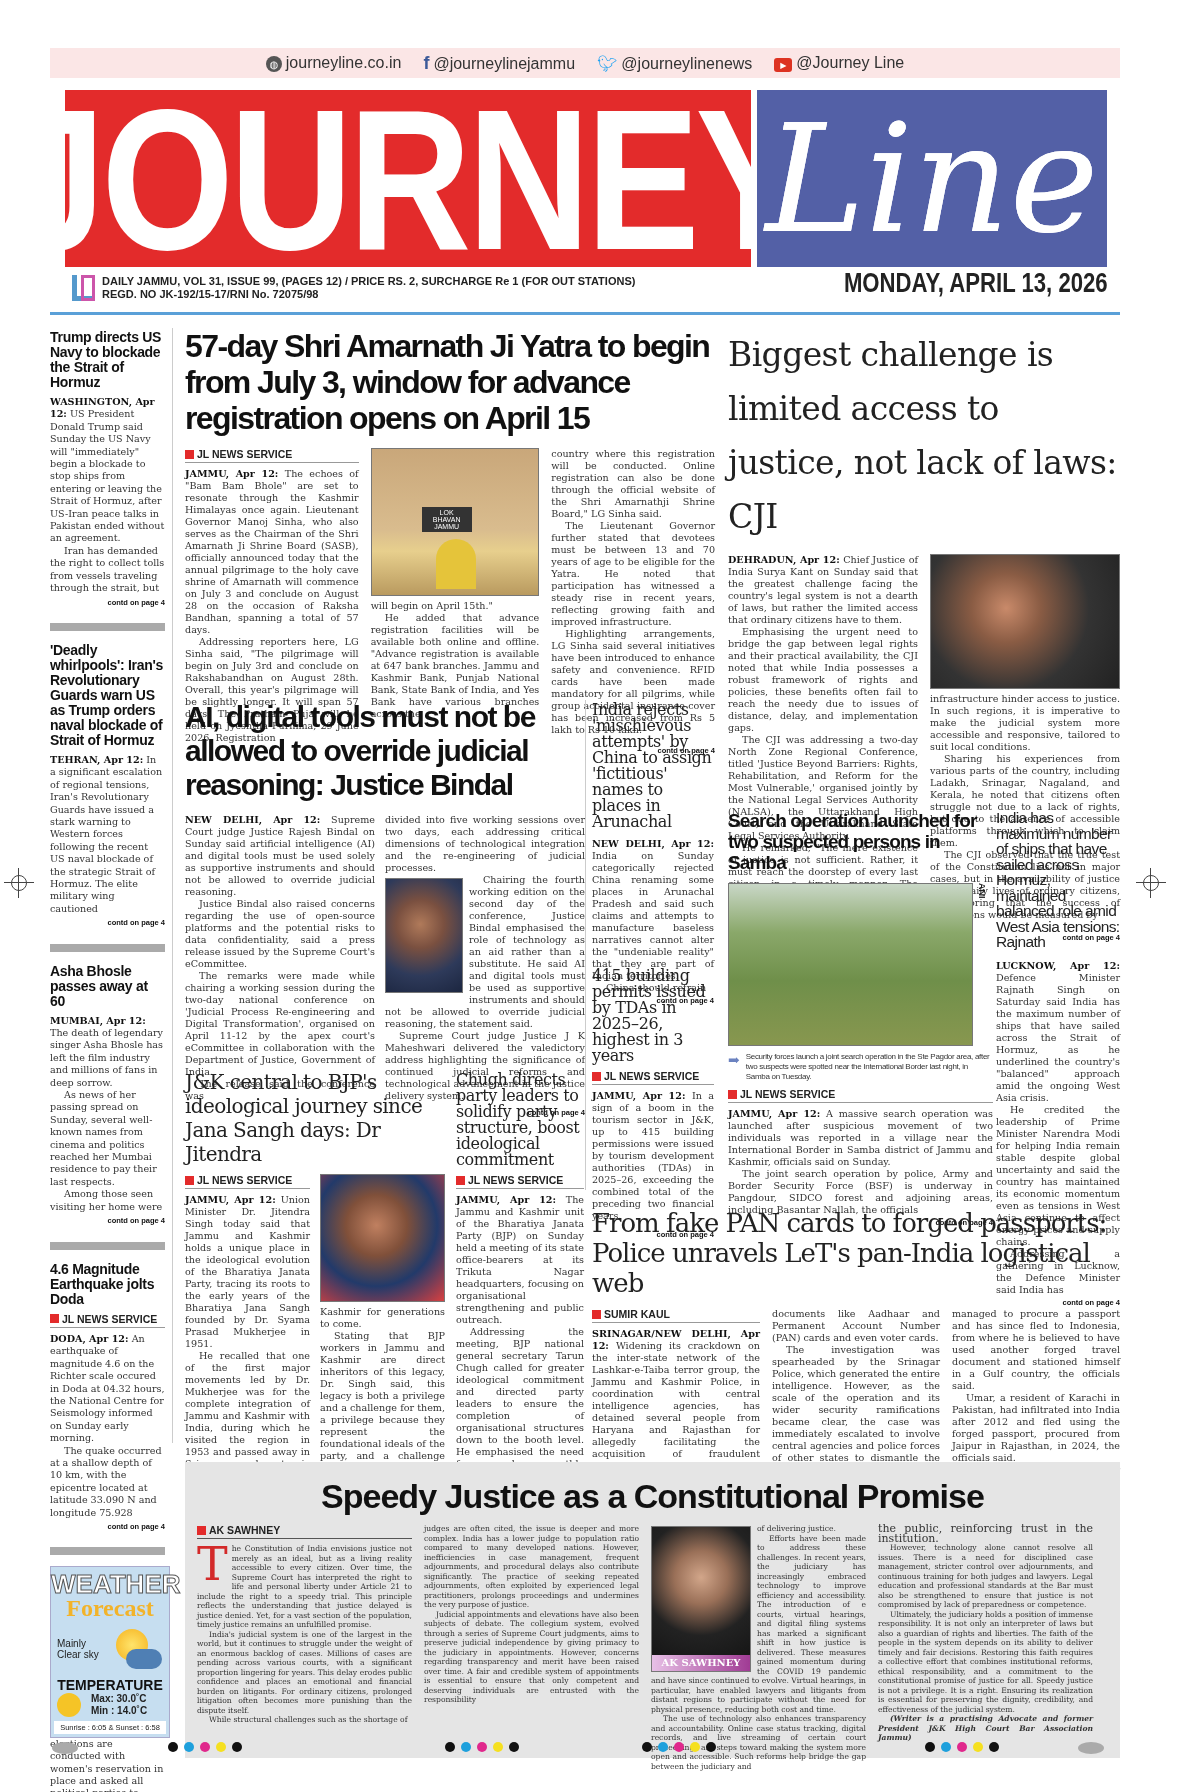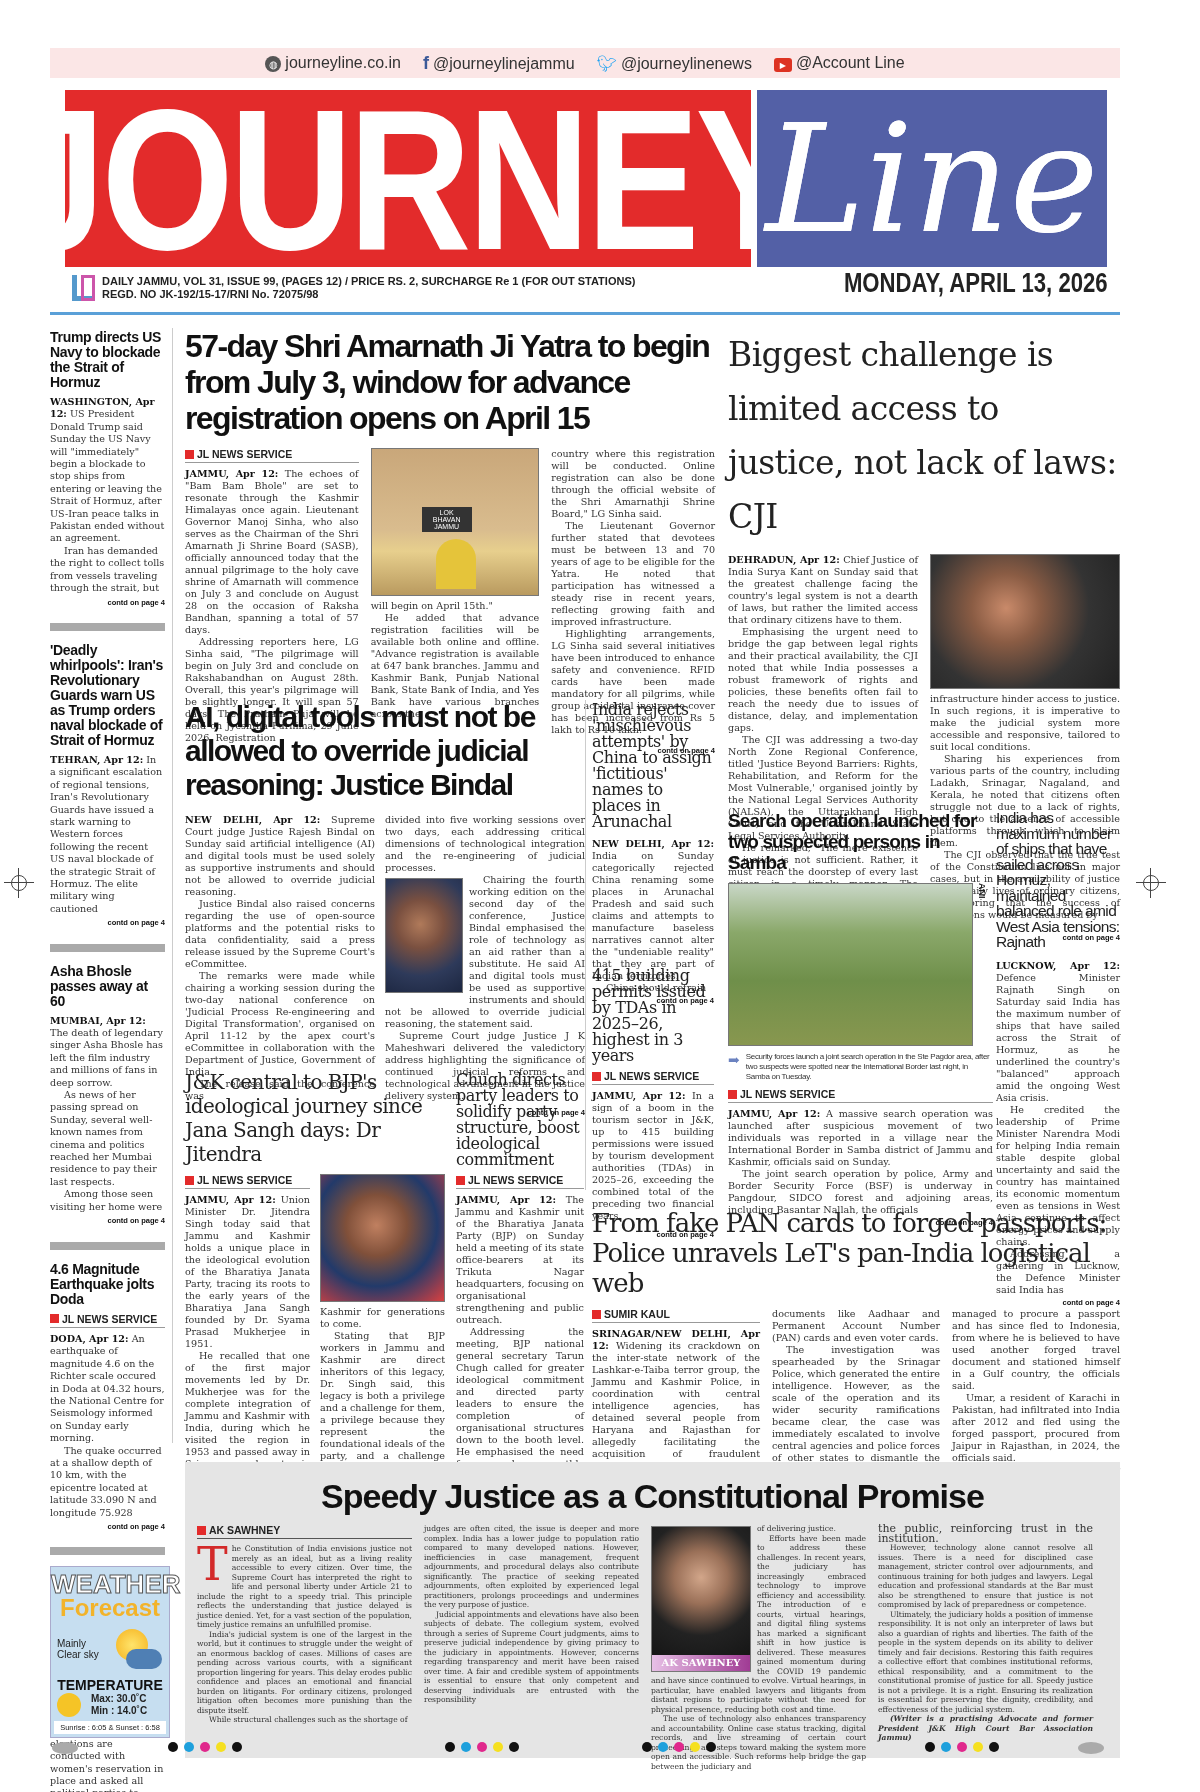--- a/index.html
+++ b/index.html
@@ -50,21 +50,21 @@
 .reg i{position:absolute;left:7px;top:7px;width:16px;height:16px;border:1px solid #444;border-radius:50%}
 .oval{width:26px;height:12px;border-radius:50%;background:#aaa}
 </style>
 </head>
 <body>
 
 <div class="abs social">
   <span><span class="i globe">◍</span><span>journeyline.co.in</span></span>
   <span><span class="i fb">f</span><span>@journeylinejammu</span></span>
   <span><span class="i tw">🐦︎</span><span>@journeylinenews</span></span>
-  <span><span class="i yt">▶</span><span>@Account Line</span></span>
+  <span><span class="i yt">▶</span><span>@Journey Line</span></span>
 </div>
 
 <div class="abs mast-red">
     <span>JOURNEY</span>
   </div>
 <div class="abs mast-blue">
     <span>Line</span>
   </div>
 
 <div class="abs issue">
@@ -120,21 +120,21 @@
   <div class="gbar"></div>
   <article>
     <h3>Important to implement women's quota in 2029: PM Modi's letter to LS, RS floor leaders</h3>
     <p><span class="dl">NEW DELHI, Apr 12:</span> <span>Prime Minister Narendra Modi has said it is imperative that the 2029 Lok Sabha and Assembly elections are conducted with women's reservation in place and asked all political parties to come together in one voice to pass the amendments to the women's reservation</span></p>
 
   </article>
 </div>
 
 <div class="abs weather">
   <div style="font-family:'Liberation Sans',sans-serif;font-weight:bold;font-size:26px;color:#fff;-webkit-text-stroke:1px #555;text-align:center;line-height:26px;margin-top:4px">WEATHER</div>
-  <div style="font-family:Liberation Sans, sans-serif;font-weight:bold;font-size:24px;color:#f2b32a;text-align:center;line-height:22px">Forecast</div>
+  <div style="font-family:Liberation Serif, serif;font-weight:bold;font-size:24px;color:#f2b32a;text-align:center;line-height:22px">Forecast</div>
   <div style="display:flex;align-items:center;padding:6px 6px 0">
     <div style="font-family:'Liberation Sans',sans-serif;font-size:10px;line-height:11px;width:50px;color:#222">Mainly Clear sky</div>
     <div style="position:relative;width:58px;height:48px">
       <div style="position:absolute;left:10px;top:4px;width:32px;height:32px;border-radius:50%;background:radial-gradient(circle,#ffe46b,#f5b21e)"></div>
       <div style="position:absolute;left:20px;top:24px;width:36px;height:20px;border-radius:12px;background:#4f7fb4"></div>
     </div>
   </div>
   <div style="font-family:'Liberation Sans',sans-serif;font-weight:bold;font-size:14px;color:#111;text-align:center;margin-top:4px">TEMPERATURE</div>
   <div style="display:flex;align-items:center;padding:0 6px">
     <div style="width:24px;height:24px;border-radius:50%;background:#f5c426;margin-right:10px"></div>

